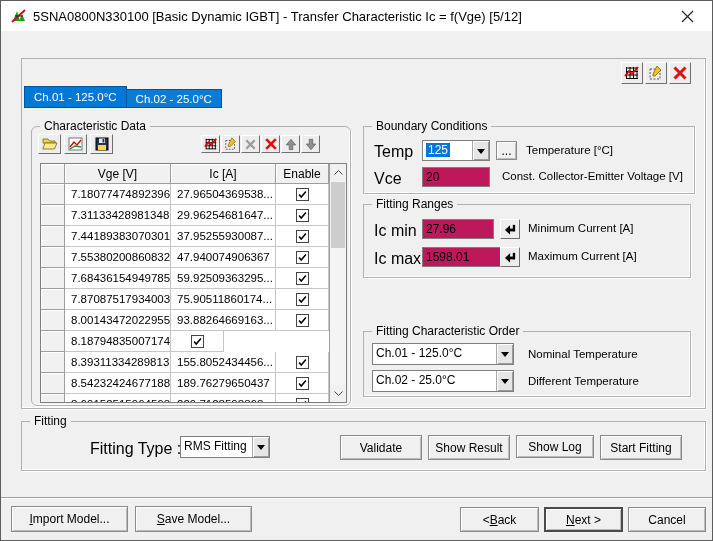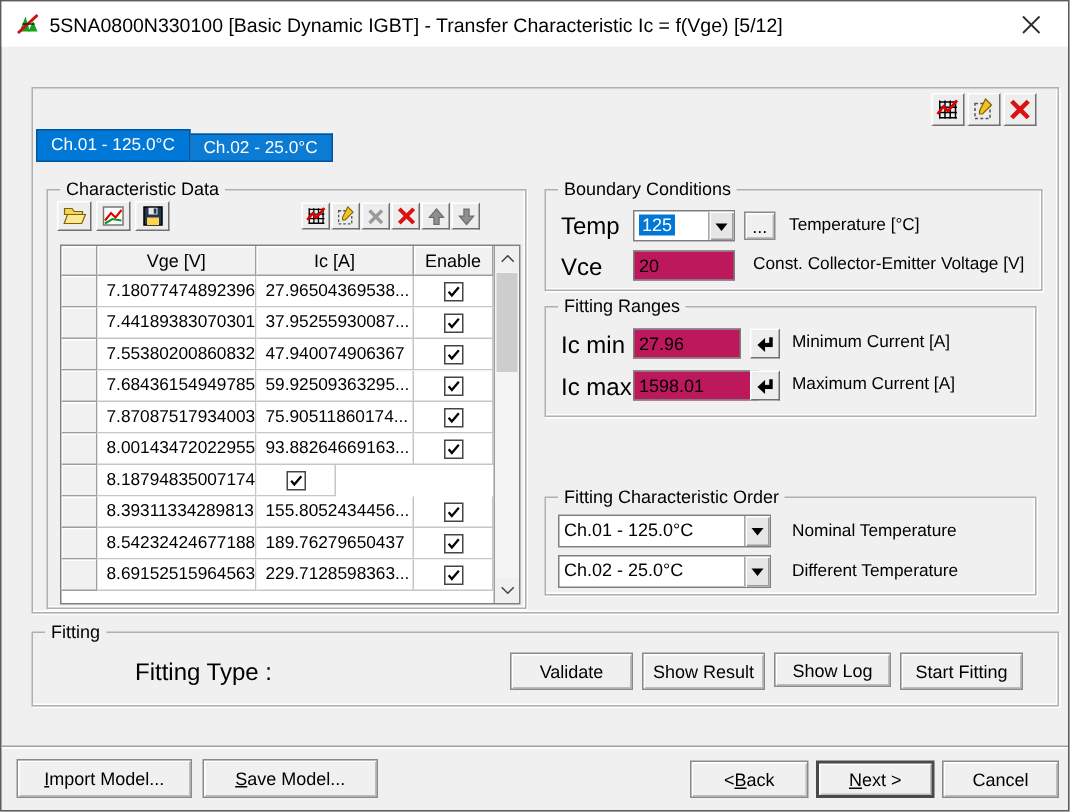--- a/index.html
+++ b/index.html
@@ -136,21 +136,21 @@
         <line x1="13.5" y1="2.5" x2="2.5" y2="13.5" stroke="#dd1111" stroke-width="3"></line>
       </svg>
     </div>
   </div>
 
   <div class="tabstrip">
     <div class="tab tab-active">Ch.01 - 125.0°C</div>
     <div class="tab tab-idle">Ch.02 - 25.0°C</div>
   </div>
 
-  <div class="groupbox" style="left:30px; top:125px; width:320px; height:280px;">
+  <div class="groupbox" style="left:30px; top:125px; width:320px; height:280px;border-radius:6px;">
     <span class="glabel">Characteristic Data</span>
 
     <div class="abs" style="left:6px; top:7px; display:flex; gap:3px;">
       <div class="tool-btn" style="width:23px;height:20px;">
         <svg width="16" height="14" viewBox="0 0 16 14">
           <polygon points="1,2 6,2 7.5,4 13,4 13,6 1,6" fill="#f2d361" stroke="#7c6400" stroke-width="0.8"></polygon>
           <polygon points="3,6 15,6 12.5,12 0.8,12" fill="#ffe793" stroke="#7c6400" stroke-width="0.8"></polygon>
         </svg>
       </div>
       <div class="tool-btn" style="width:23px;height:20px;">
@@ -232,20 +232,32 @@
               <div class="tcell c-en">
                 <div class="cb">
                   <svg width="11" height="11" viewBox="0 0 13 13">
                     <polyline points="2.5,6.5 5,9.5 10.5,3" fill="none" stroke="#000" stroke-width="1.8"></polyline>
                   </svg>
                 </div>
               </div>
             </div>
             <div class="trow">
               <div class="tcell rowhdr"></div>
+              <div class="tcell c-vge">7.31133428981348</div>
+              <div class="tcell c-ic">29.96254681647...</div>
+              <div class="tcell c-en">
+                <div class="cb">
+                  <svg width="11" height="11" viewBox="0 0 13 13">
+                    <polyline points="2.5,6.5 5,9.5 10.5,3" fill="none" stroke="#000" stroke-width="1.8"></polyline>
+                  </svg>
+                </div>
+              </div>
+            </div>
+            <div class="trow">
+              <div class="tcell rowhdr"></div>
               <div class="tcell c-vge">7.44189383070301</div>
               <div class="tcell c-ic">37.95255930087...</div>
               <div class="tcell c-en">
                 <div class="cb">
                   <svg width="11" height="11" viewBox="0 0 13 13">
                     <polyline points="2.5,6.5 5,9.5 10.5,3" fill="none" stroke="#000" stroke-width="1.8"></polyline>
                   </svg>
                 </div>
               </div>
             </div>
@@ -418,20 +430,24 @@
     <div class="combo abs" style="left:8px; top:38px; width:142px; height:22px;">
       <span class="val">Ch.02 - 25.0°C</span>
       <span class="dd"></span>
     </div>
     <span class="desc abs" style="left:164px; top:43px;">Different Temperature</span>
   </div>
 
   <div class="groupbox" style="left:20px; top:420px; width:685px; height:50px;">
     <span class="glabel">Fitting</span>
     <span class="lbl abs" style="left:68px; top:18px;">Fitting Type :</span>
+    <div class="combo abs" style="left:158px; top:14px; width:90px; height:22px;">
+      <span class="val">RMS Fitting</span>
+      <span class="dd"></span>
+    </div>
     <div class="btn abs" style="left:318px; top:13px; width:82px; height:25px;">Validate</div>
     <div class="btn abs" style="left:406px; top:13px; width:82px; height:25px;">Show Result</div>
     <div class="btn abs" style="left:494px; top:13px; width:78px; height:23px;">Show Log</div>
     <div class="btn abs" style="left:578px; top:13px; width:82px; height:25px;">Start Fitting</div>
   </div>
 
   <div class="abs" style="left:0; top:496px; width:713px; border-top:1px solid #a0a0a0; box-shadow:0 1px 0 #ffffff;"></div>
 
   <div class="btn abs" style="left:10px;  top:505px; width:117px; height:26px;"><u>I</u>mport Model...</div>
   <div class="btn abs" style="left:134px; top:505px; width:117px; height:26px;"><u>S</u>ave Model...</div>

